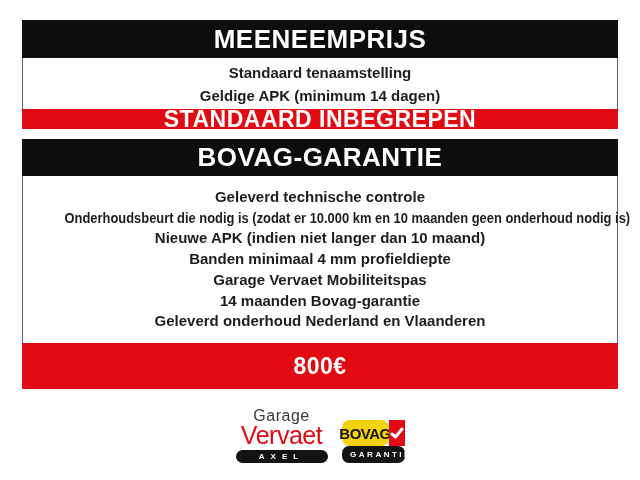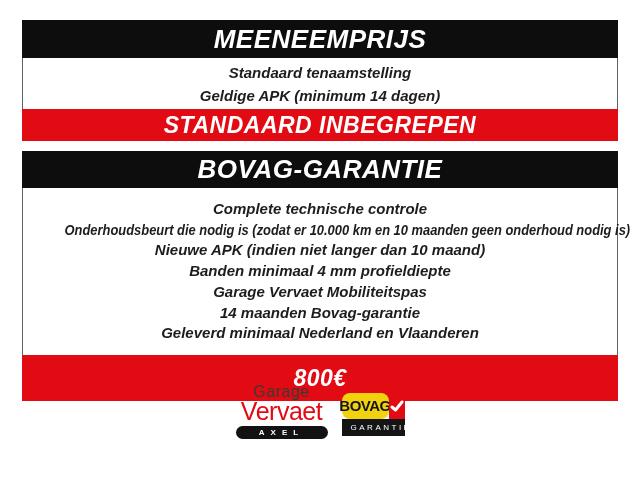--- a/index.html
+++ b/index.html
@@ -5,51 +5,51 @@
   :root{
     --red:#e20a13;
     --black:#0d0d0d;
     --text:#1d1d1b;
     --bovag_yellow:#f2d10e;
     --garage_gray:#3a3a39;
   }
   *{margin:0;padding:0;box-sizing:border-box;}
   html,body{width:640px;height:480px;background:#ffffff;overflow:hidden;
     font-family:"Liberation Sans", sans-serif;}
-  .board{position:absolute;left:22px;top:20px;width:596px;font-style:italic;}
+  .board{position:absolute;left:22px;top:20px;width:596px;}
   .sec-header{background:var(--black);color:#fff;display:flex;align-items:center;justify-content:center;
     font-weight:bold;font-size:26px;letter-spacing:.5px;}
   .sec-body{background:#fff;border-left:1px solid #636363;border-right:1px solid #636363;
     display:flex;flex-direction:column;justify-content:center;text-align:center;
     color:var(--text);font-weight:bold;font-size:15px;}
   .banner{background:var(--red);color:#fff;display:flex;align-items:center;justify-content:center;
     font-weight:bold;font-size:23px;letter-spacing:.5px;}
   .h1{height:38px;}
   .b1{height:51px;line-height:23px;}
-  .ban1{height:32px;}
+  .ban1{height:20px;}
   .gap{height:10px;background:#fff;}
   .h2{height:37px;}
   .b2{height:167px;line-height:20.8px;}
   .ban2{height:46px;}
   .condensed{transform:scaleX(0.86);transform-origin:center;white-space:nowrap;}
   
-  .logos{position:absolute;left:0;top:383px;width:640px;display:flex;justify-content:center;
-    align-items:center;gap:14px;}
+  .logos{position:absolute;left:0;top:407px;width:640px;display:flex;justify-content:center;
+    align-items:flex-end;gap:14px;}
   .garage-logo{width:92px;text-align:center;}
   .garage-top{font-size:16px;color:var(--garage_gray);letter-spacing:.5px;line-height:17px;}
   .garage-name{font-size:25px;line-height:23px;font-weight:normal;color:var(--red);letter-spacing:-.5px;}
   .garage-axel{margin-top:3px;background:#121212;border-radius:8px;height:13px;line-height:13px;
     color:#fff;font-size:8px;font-weight:bold;letter-spacing:6px;padding-left:0;}
   .bovag-logo{width:63px;margin-top:6px;}
   .bovag-top{display:flex;height:26px;}
   .bovag-yellow{width:47px;background:var(--bovag_yellow);display:flex;align-items:center;justify-content:center;
     font-weight:bold;font-size:15px;letter-spacing:-.5px;color:#141414;border-radius:8px;}
   .bovag-check{width:16px;background:var(--red);display:flex;align-items:center;justify-content:center;}
-  .bovag-bottom{height:17px;background:#141414;color:#fff;font-size:8px;font-weight:normal;
-    letter-spacing:2.5px;display:flex;align-items:center;justify-content:center;padding-left:16px;}
+  .bovag-bottom{height:17px;background:#141414;color:#fff;font-size:8px;font-weight:bold;
+    letter-spacing:2.5px;display:flex;align-items:center;justify-content:center;padding-left:16px;border-radius:7px;}
 </style>
 </head>
 <body>
 
 <div class="board">
 
   <div class="sec-header h1">
     <span>MEENEEMPRIJS</span>
   </div>
   <div class="sec-body b1">
@@ -59,27 +59,27 @@
   <div class="banner ban1">
     <span>STANDAARD INBEGREPEN</span>
   </div>
 
   <div class="gap"></div>
 
   <div class="sec-header h2">
     <span>BOVAG-GARANTIE</span>
   </div>
   <div class="sec-body b2">
-    <div>Complete technische controle</div>
+    <div>Geleverd technische controle</div>
     <div class="condensed">Onderhoudsbeurt die nodig is (zodat er 10.000 km en 10 maanden geen onderhoud nodig is)</div>
     <div>Nieuwe APK (indien niet langer dan 10 maand)</div>
     <div>Banden minimaal 4 mm profieldiepte</div>
     <div>Garage Vervaet Mobiliteitspas</div>
     <div>14 maanden Bovag-garantie</div>
-    <div>Geleverd minimaal Nederland en Vlaanderen</div>
+    <div>Geleverd onderhoud Nederland en Vlaanderen</div>
   </div>
   <div class="banner ban2">
     <span>800€</span>
   </div>
 
 </div>
 
 <div class="logos">
 
   <div class="garage-logo">

